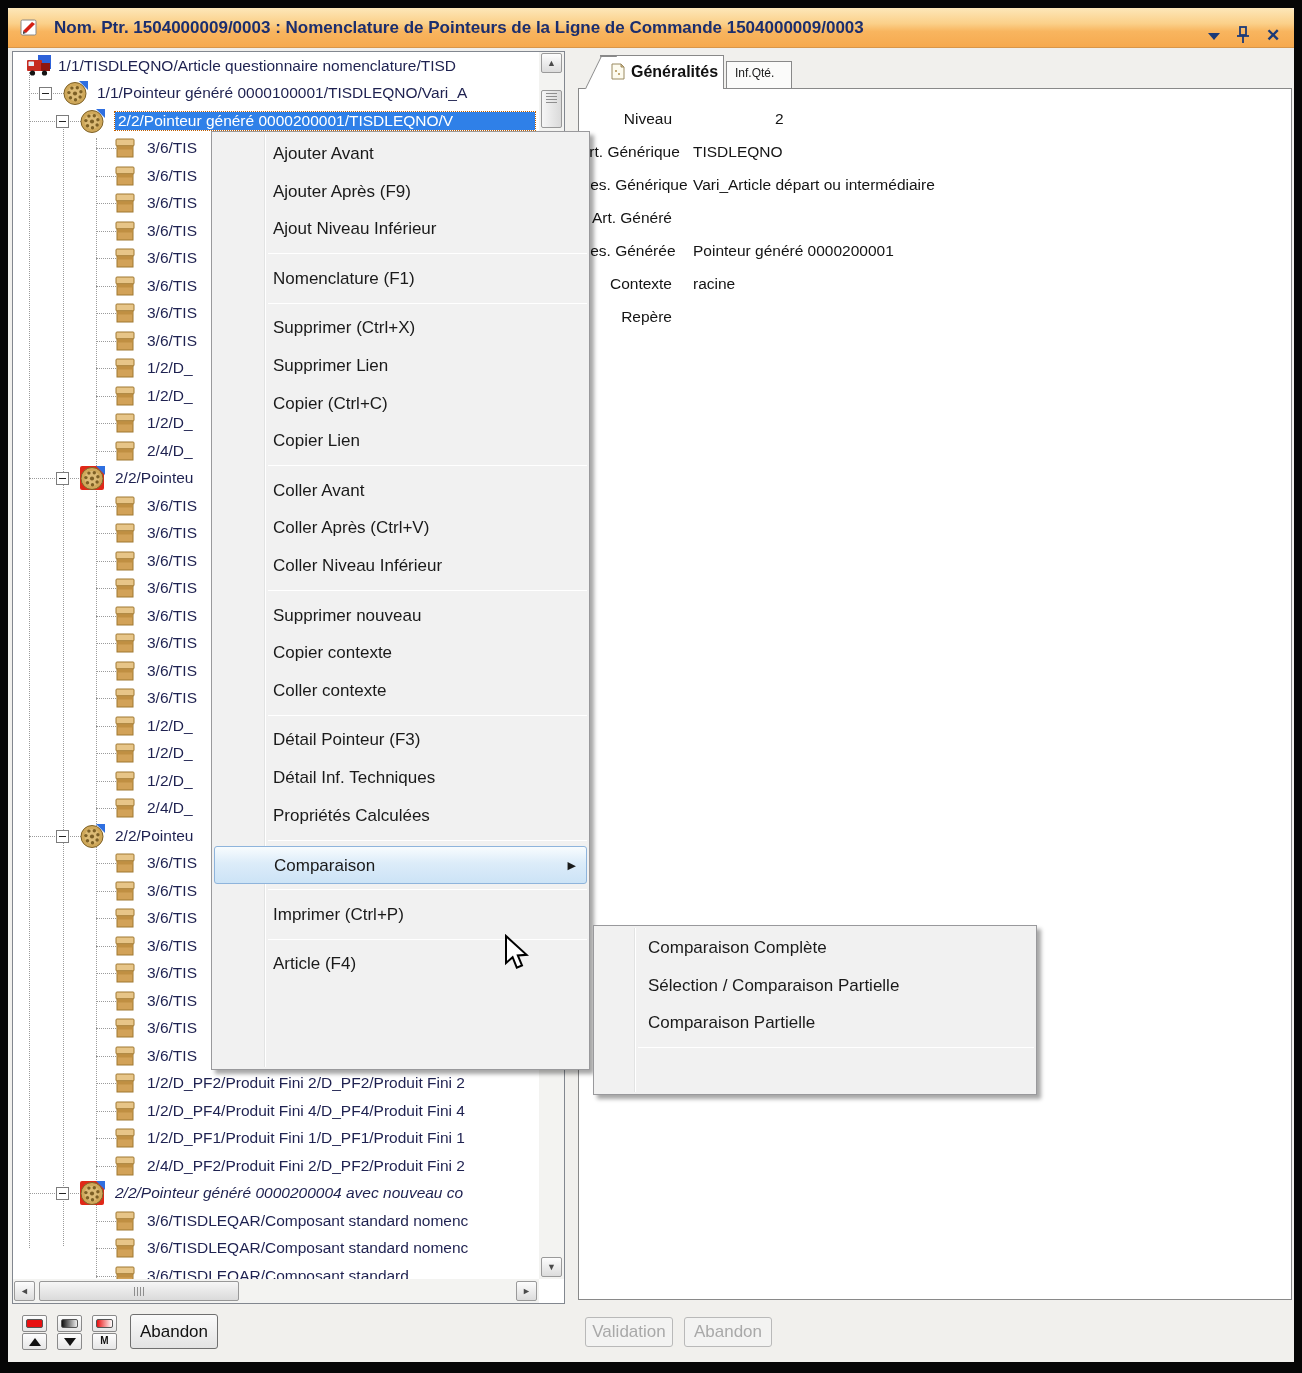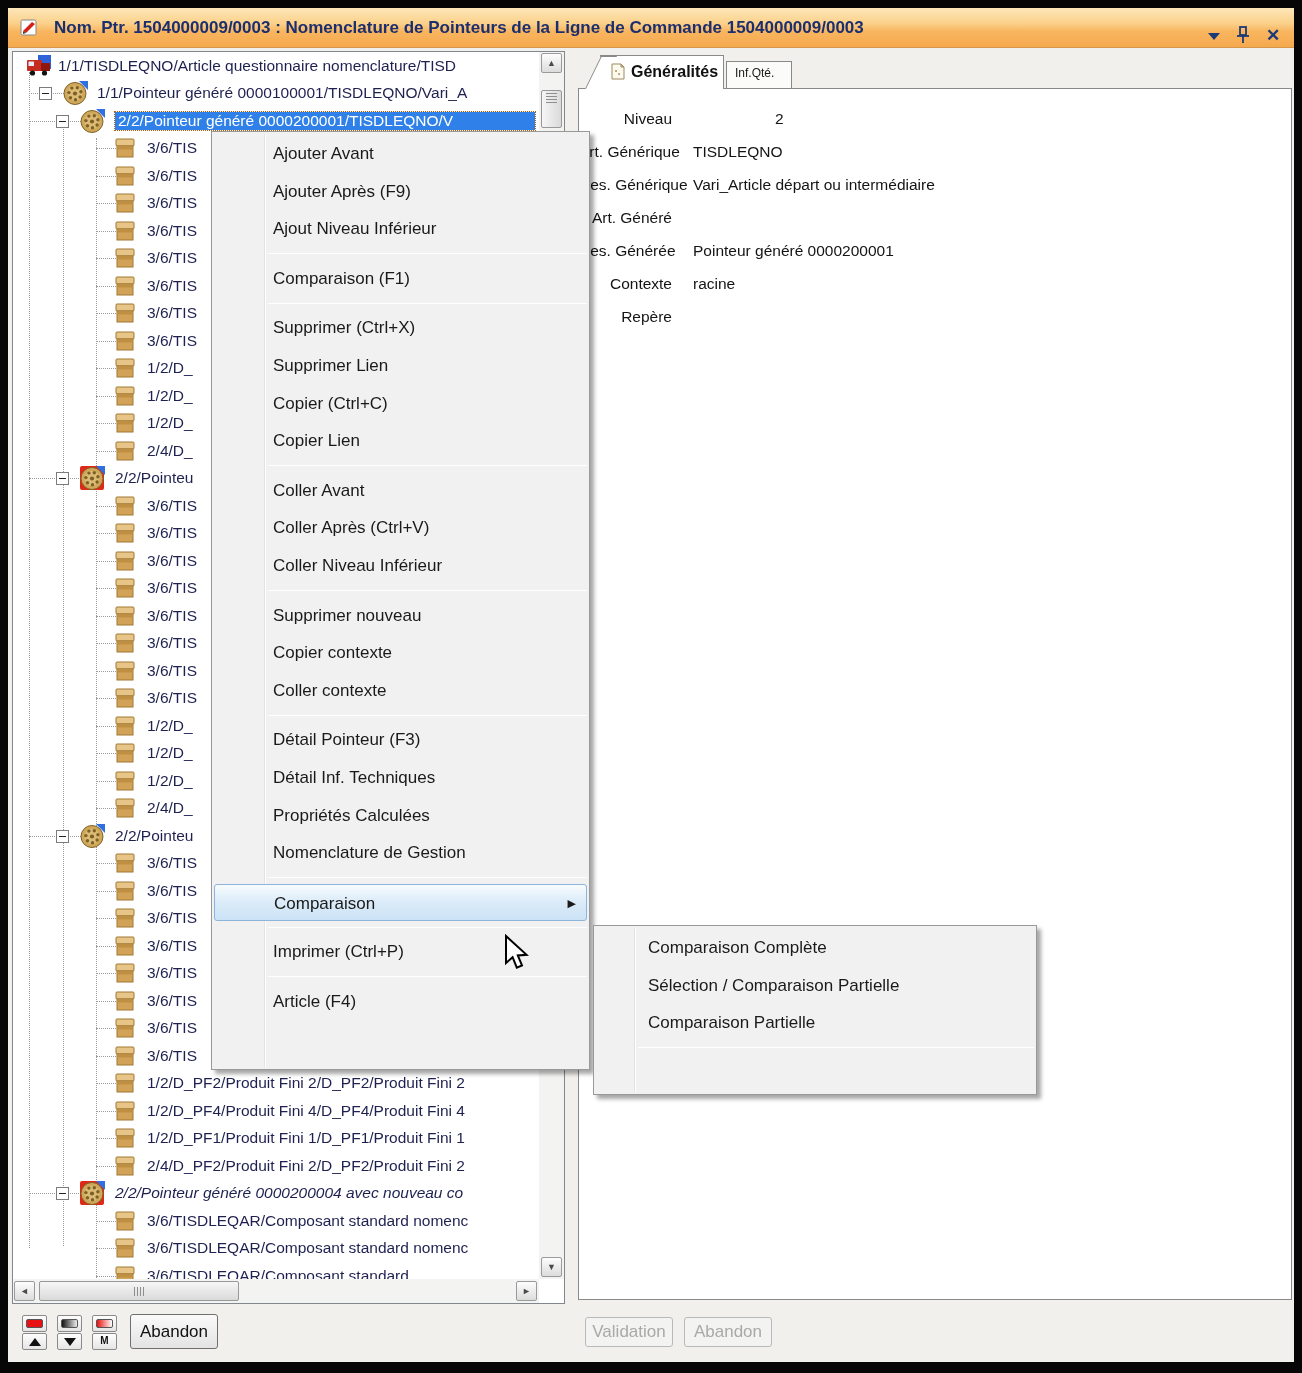--- a/index.html
+++ b/index.html
@@ -641,39 +641,38 @@
         <circle cx="9" cy="11" r="1" fill="#b09050"></circle>
     </svg>
     <div id="tab1-label">Généralités</div>
   </div>
 
   <div class="abs menu" id="context-menu">
       <div class="menu-item">Ajouter Avant</div>
       <div class="menu-item">Ajouter Après (F9)</div>
       <div class="menu-item">Ajout Niveau Inférieur</div>
       <div class="menu-sep"></div>
-      <div class="menu-item">Comparaison (F1)</div>
+      <div class="menu-item">Nomenclature (F1)</div>
       <div class="menu-sep"></div>
       <div class="menu-item">Supprimer (Ctrl+X)</div>
       <div class="menu-item">Supprimer Lien</div>
       <div class="menu-item">Copier (Ctrl+C)</div>
       <div class="menu-item">Copier Lien</div>
       <div class="menu-sep"></div>
       <div class="menu-item">Coller Avant</div>
       <div class="menu-item">Coller Après (Ctrl+V)</div>
       <div class="menu-item">Coller Niveau Inférieur</div>
       <div class="menu-sep"></div>
       <div class="menu-item">Supprimer nouveau</div>
       <div class="menu-item">Copier contexte</div>
       <div class="menu-item">Coller contexte</div>
       <div class="menu-sep"></div>
       <div class="menu-item">Détail Pointeur (F3)</div>
       <div class="menu-item">Détail Inf. Techniques</div>
       <div class="menu-item">Propriétés Calculées</div>
-      <div class="menu-item">Nomenclature de Gestion</div>
       <div class="menu-sep"></div>
       <div class="menu-item hl">Comparaison<span class="sub-arrow">▶</span></div>
       <div class="menu-sep"></div>
       <div class="menu-item">Imprimer (Ctrl+P)</div>
       <div class="menu-sep"></div>
       <div class="menu-item">Article (F4)</div>
     </div>
 
   <div class="abs menu" id="sub-menu">
       <div class="menu-item">Comparaison Complète</div>

